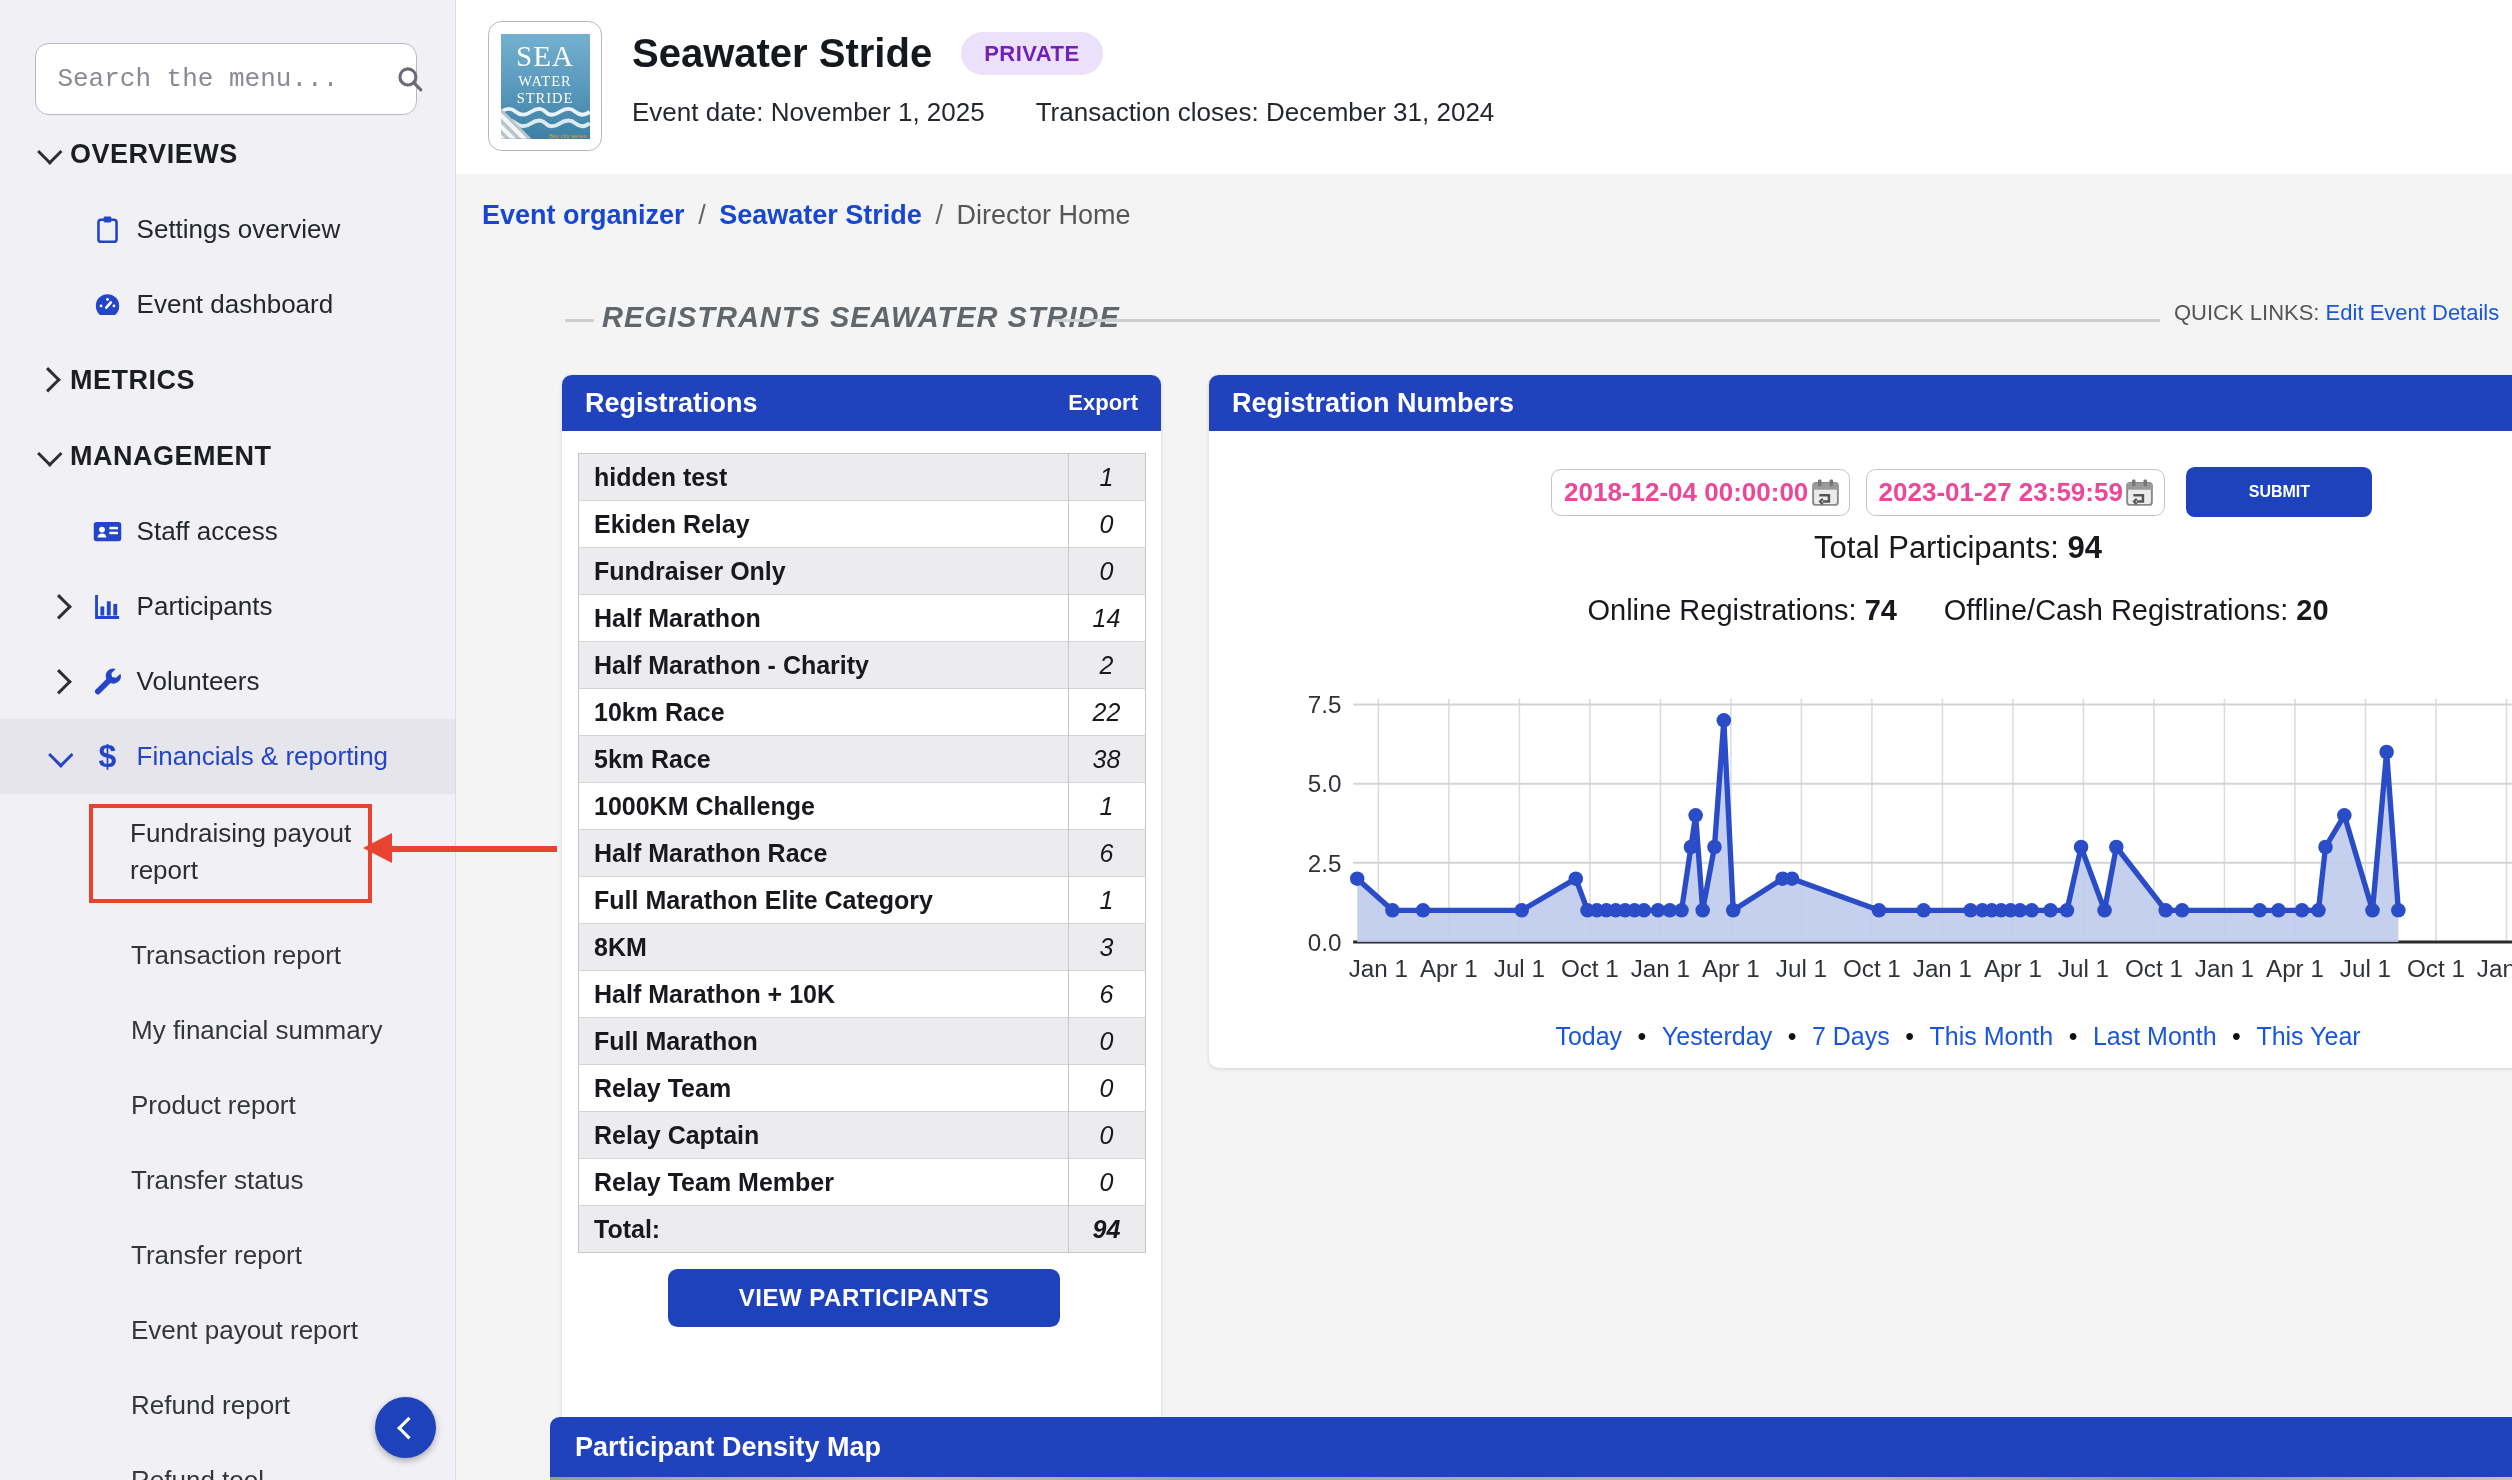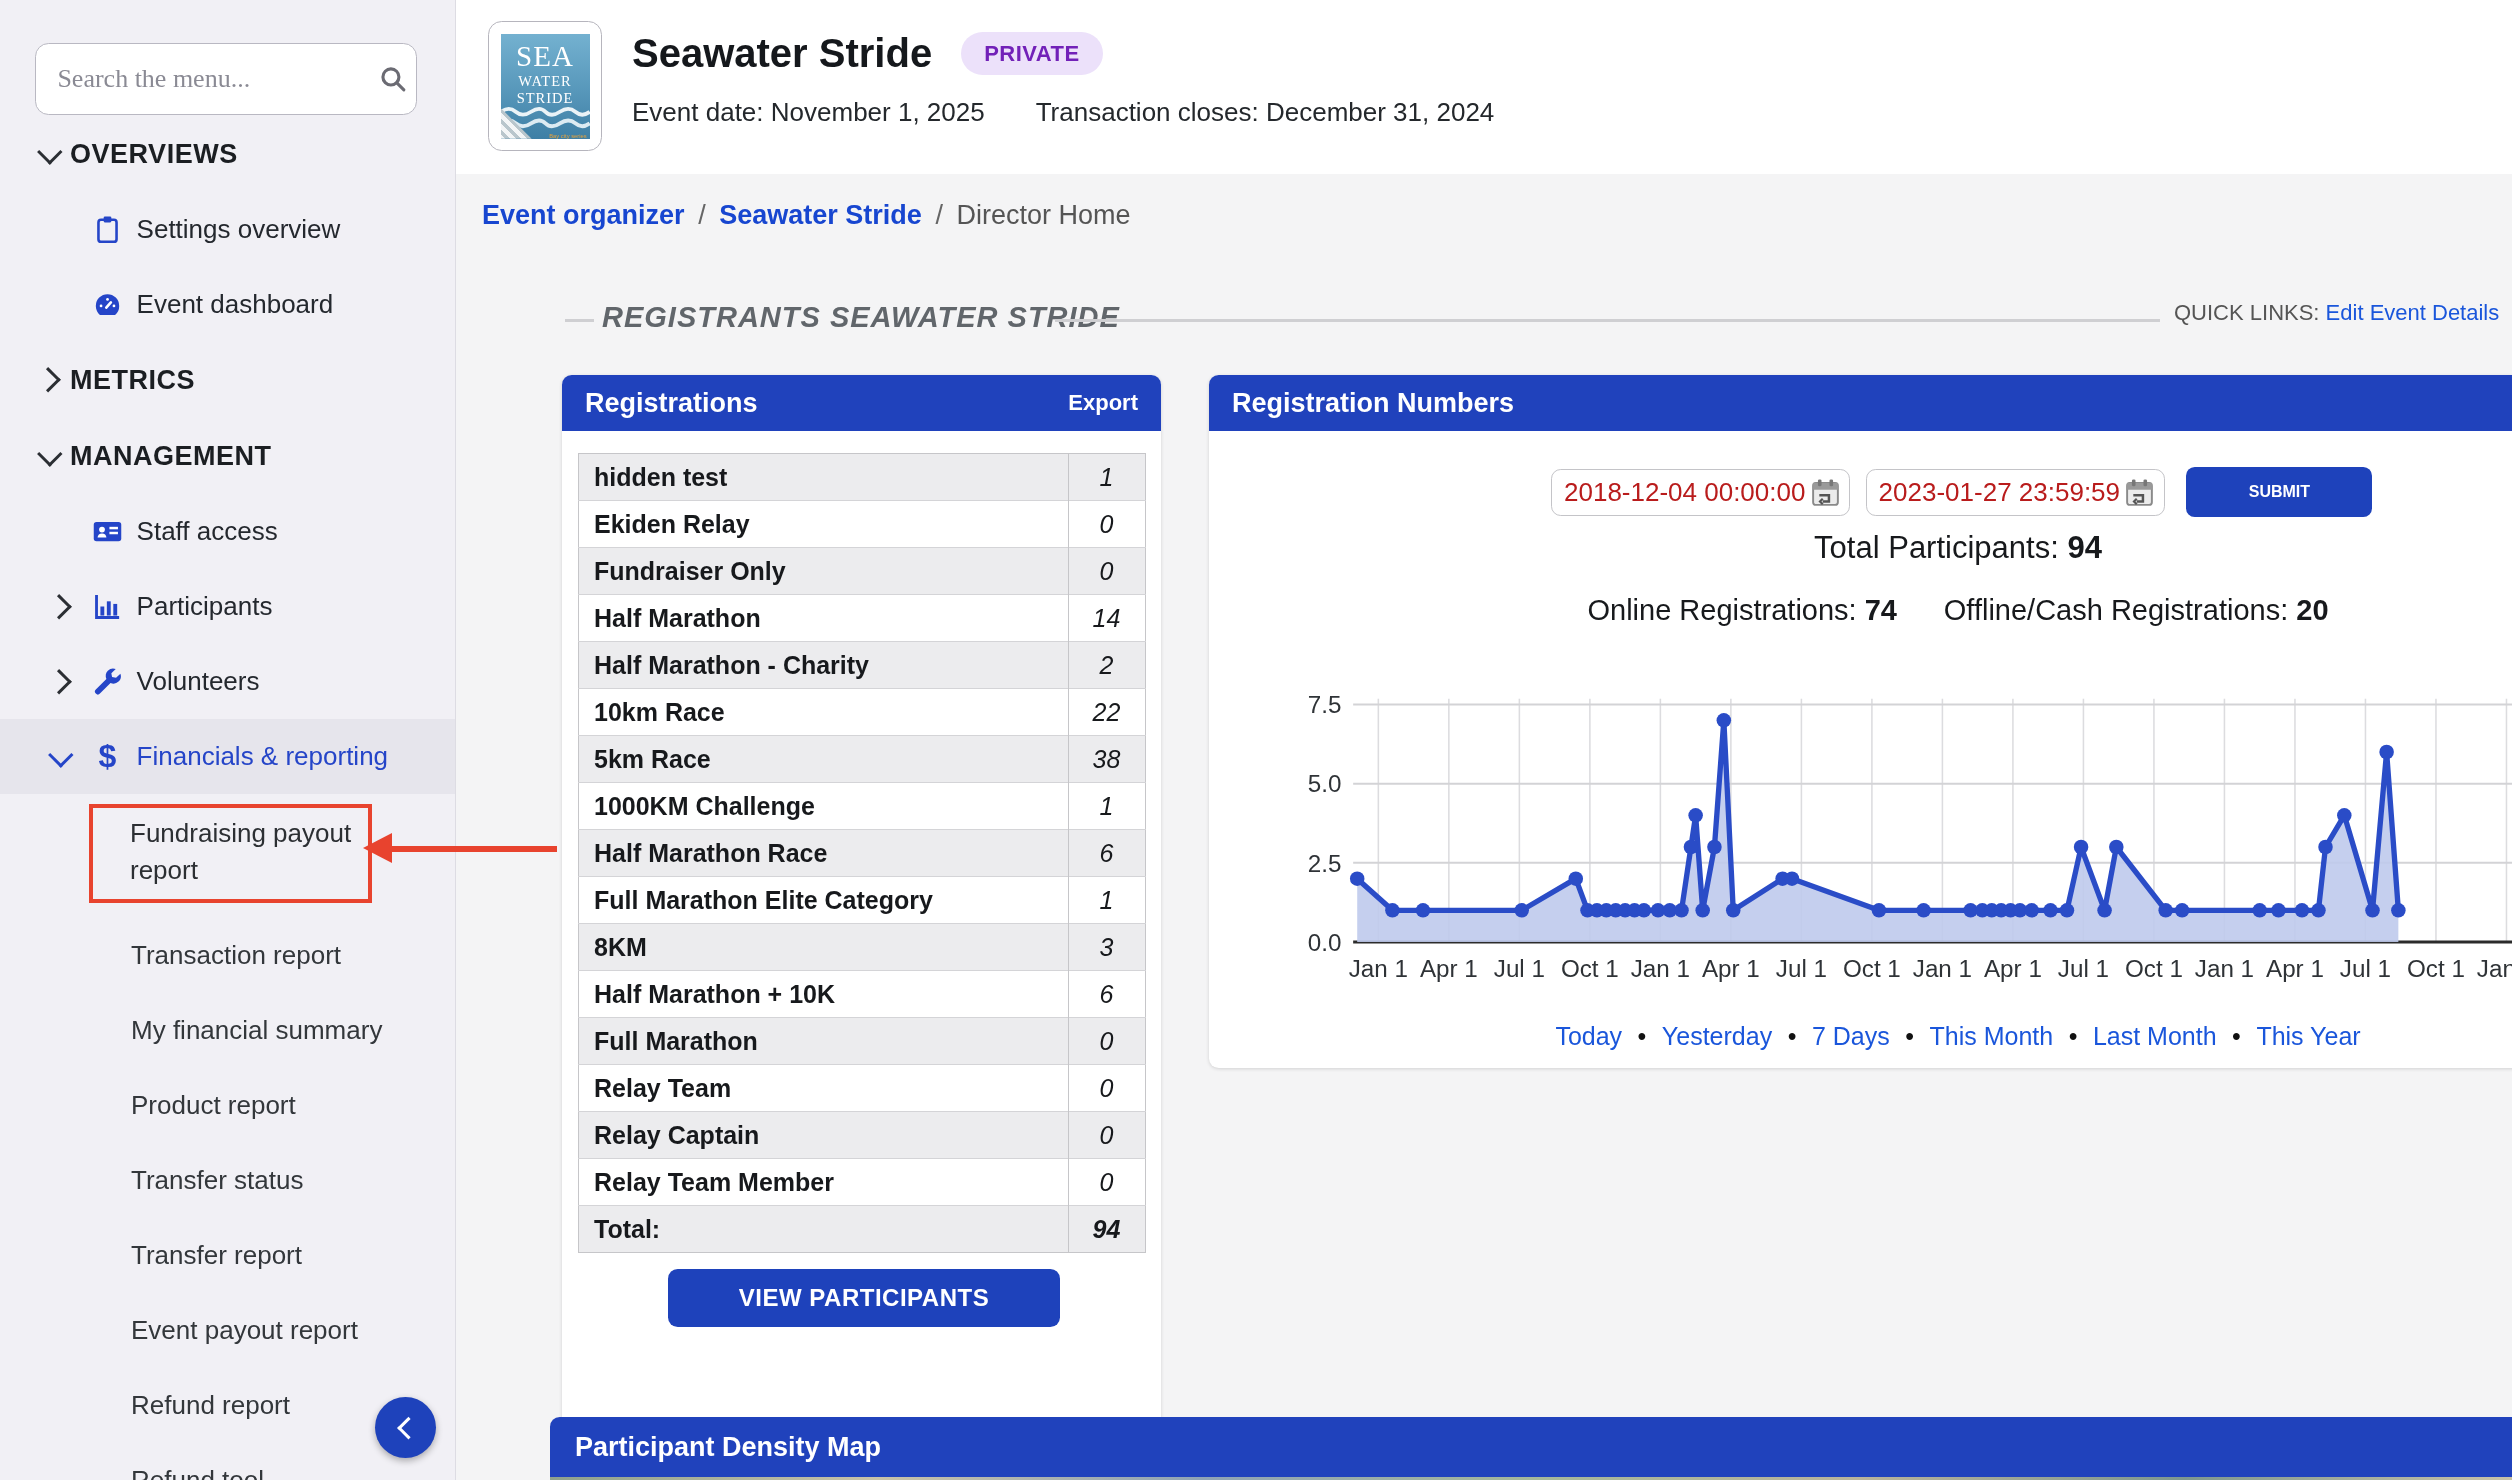--- a/index.html
+++ b/index.html
@@ -8,21 +8,21 @@
     background:#f4f4f5;font-family:"Liberation Sans", sans-serif;
     -webkit-font-smoothing:antialiased;color:#24282c;
   }
   
   #sidebar{position:absolute;left:0;top:0;width:456px;height:1481px;
     background:#f1f0f5;border-right:1.9px solid #dddce3;box-sizing:border-box;}
   .search-wrap{position:absolute;left:35px;top:43px;width:382px;height:72px;
     background:#fff;border:1.9px solid #b9b8c2;border-radius:13.6px;box-sizing:border-box;
     display:flex;align-items:center;padding:0 19.4px;}
   .search-wrap input{border:none;outline:none;flex:1;font-size:26px;color:#444;
-    font-family:Liberation Serif, serif;background:transparent;}
+    font-family:Liberation Mono, monospace;background:transparent;}
   .search-wrap input::placeholder{color:#8a8a94;}
   #sb-nav{position:absolute;left:0;top:116px;width:100%;display:flex;flex-direction:column;}
   .sb-row{display:flex;align-items:center;box-sizing:border-box;width:100%;cursor:pointer;}
   .sb-section{height:76px;padding-left:39px;font-size:27px;font-weight:bold;color:#1b1e22;letter-spacing:0.5px;}
   .sb-section .sb-label{margin-left:13.6px;}
   .sb-item{height:75px;padding-left:50px;font-size:26px;font-weight:500;color:#24282e;}
   .sb-item .chev-slot{width:40px;display:flex;align-items:center;}
   .sb-item .sb-icon{width:35px;height:35px;margin-right:11.6px;display:flex;align-items:center;justify-content:center;}
   .sb-item.active{background:#e6e5ec;color:#2545c8;}
   .sb-sub{height:75px;padding-left:131px;font-size:26px;color:#33373b;}
@@ -89,21 +89,21 @@
   #reg-table tr.odd td{background:#ececee;}
   #reg-table tr.total td{background:#ececee;}
   #reg-table tr.total td.val{font-weight:bold;}
   #view-participants{position:absolute;left:106px;top:894px;width:392px;height:58px;background:#1e42bb;
     color:#fff;font-size:24px;font-weight:bold;letter-spacing:0.5px;border:none;border-radius:9.7px;
     cursor:pointer;font-family:"Liberation Sans", sans-serif;}
   #regnum-card{left:1209px;top:375px;width:1498px;height:693px;}
   .date-row-panel{position:absolute;left:0;top:92px;width:100%;display:flex;justify-content:center;align-items:center;}
   .date-input{width:299px;height:47px;border:1.9px solid #c4c4c8;border-radius:9.7px;background:#fff;
     box-sizing:border-box;display:flex;align-items:center;padding:0 7.8px 0 11.6px;margin:0 7.8px;}
-  .date-input .dval{font-size:26px;color:#b91c1c;flex:1;white-space:nowrap;}
+  .date-input .dval{font-size:26px;color:#ec4899;flex:1;white-space:nowrap;font-weight:bold;}
   #submit-btn{margin-left:13.6px;width:186px;height:50px;background:#1e42bb;color:#fff;font-size:16px;
     font-weight:bold;border:none;border-radius:8.7px;cursor:pointer;font-family:"Liberation Sans", sans-serif;}
   #total-participants{position:absolute;left:0;top:155px;width:100%;text-align:center;font-size:31px;color:#17191c;}
   #online-offline{position:absolute;left:0;top:219px;width:100%;text-align:center;font-size:29px;color:#17191c;}
   #online-offline .seg{margin:0 19.4px;}
   b.num{font-weight:bold;}
   #chart-holder{position:absolute;left:86px;top:312px;width:1415px;height:320px;}
   #range-links{position:absolute;left:0;top:647px;width:100%;text-align:center;font-size:25px;color:#222;}
   #range-links a{color:#1a56db;text-decoration:none;cursor:pointer;}
   #range-links .dot{margin:0 15.5px;color:#111;}

